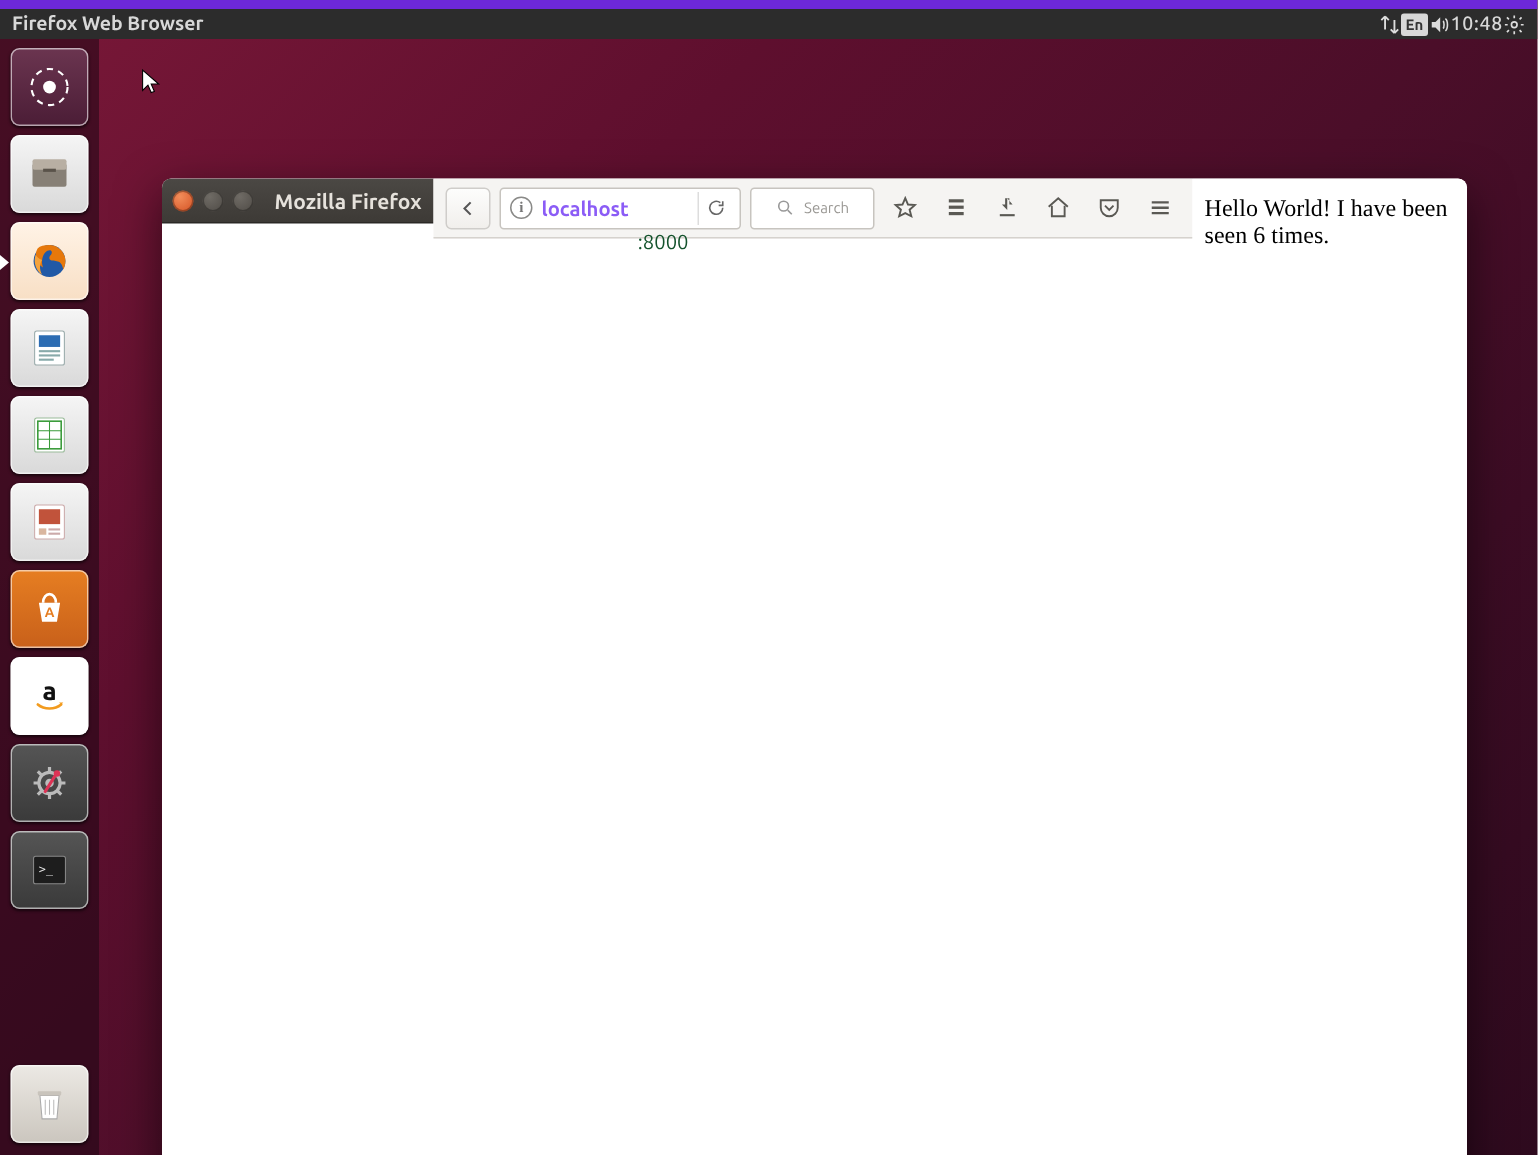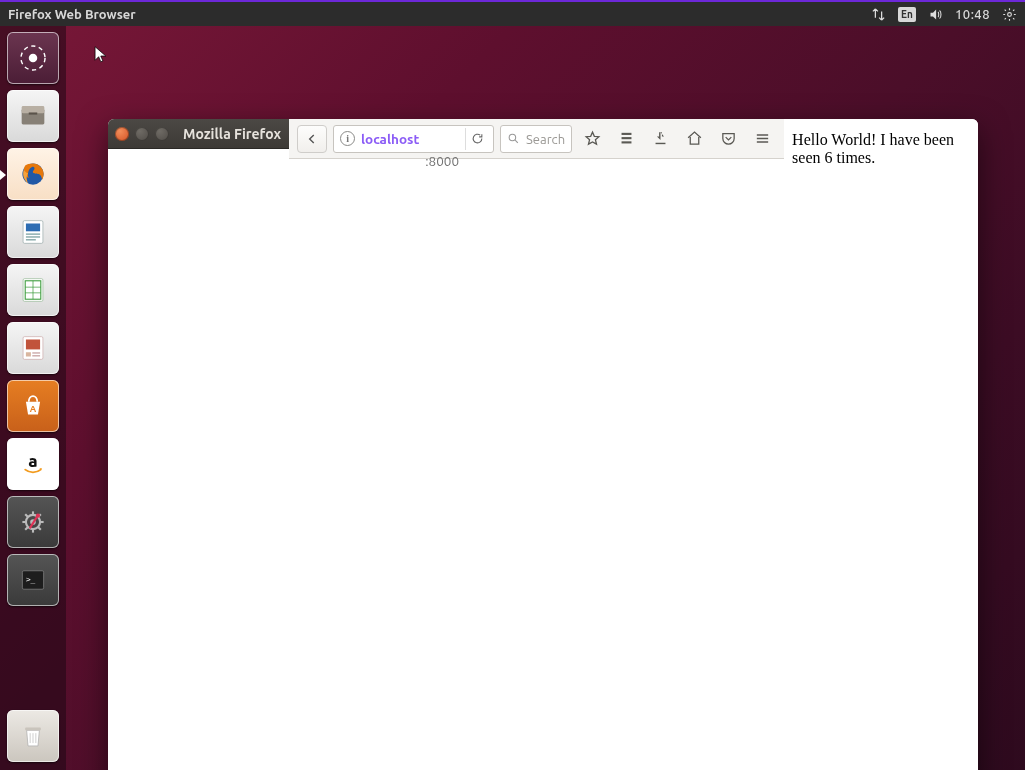--- a/index.html
+++ b/index.html
@@ -5,26 +5,26 @@
   * { box-sizing: border-box; margin: 0; padding: 0; }
   body {
     width: 1025px; height: 770px;
     font-family: "Ubuntu", "Helvetica Neue", Arial, sans-serif;
     background: linear-gradient(135deg, #7a1838 0%, #5e0f2e 30%, #4b0e29 55%, #3c0c24 75%, #2e0a1e 100%);
     overflow: hidden; position: relative; color: #ddd;
   }
   
   .topbar {
     position: absolute; top: 0; left: 0; right: 0; height: 26px;
-    background: #2c2c2c; border-top: 2px solid #6d28d9;
+    background: #2c2c2c; border-top: 6px solid #6d28d9;
     display: flex; align-items: center; padding: 0 8px; font-size: 13px;
     color: #d8d8d8; font-weight: 600;
   }
   .topbar .app-title { flex: 1; }
-  .topbar .tray { display: flex; align-items: center; gap: 12px; }
+  .topbar .tray { display: flex; align-items: center; gap: 0; }
   .tray svg { width: 15px; height: 15px; display: block; }
   .lang-badge {
     width: 18px; height: 15px; background: #d8d8d8; color: #333;
     font-size: 10px; font-weight: 700; display: flex; align-items: center;
     justify-content: center; border-radius: 2px;
   }
   .clock { font-weight: 500; letter-spacing: 0.5px; }
   
   .launcher {
     position: absolute; top: 26px; bottom: 0; left: 0; width: 66px;
@@ -88,26 +88,26 @@
     display:flex;align-items:center;justify-content:center;
   }
   .nav-btn svg{width:14px;height:14px;}
   .urlbar {
     flex: 1.4; height: 28px; border: 1px solid #c7c4bf; border-radius: 3px;
     background: #fff; display:flex; align-items:center; padding: 0 4px 0 6px; gap:6px;
     font-size: 13.5px;
   }
   .urlbar .info-icon{width:15px;height:15px;border:1px solid #8a8a88;border-radius:50%;display:flex;align-items:center;justify-content:center;font-size:10px;color:#777;font-weight:700;font-family:serif;}
   .urlbar .host{color:#8b5cf6;font-weight:bold;}
-  .urlbar .port{color:#737373;margin-top:44px;}
+  .urlbar .port{color:#14532d;margin-top:44px;}
   .urlbar .reload{margin-left:auto;width:24px;height:22px;border-left:1px solid #ddd;display:flex;align-items:center;justify-content:center;}
   .urlbar .reload svg{width:13px;height:13px;}
   .searchbar {
     flex: 0.7; height: 28px; border:1px solid #c7c4bf;border-radius:3px;background:#fff;
-    display:flex;align-items:center;padding:0 6px;font-size:13px;color:#9a9894;gap:6px;
+    display:flex;align-items:center;padding:0 16px;font-size:10px;color:#9a9894;gap:6px;
   }
   .searchbar svg{width:13px;height:13px;}
   .tb-icon{width:28px;height:28px;display:flex;align-items:center;justify-content:center;color:#5a5954;}
   .tb-icon svg{width:17px;height:17px;}
   
   .content {
     flex:1; background:#fff; padding: 12px 8px; font-family: "Times New Roman", serif;
     font-size: 16px; color:#000;
   }
   

